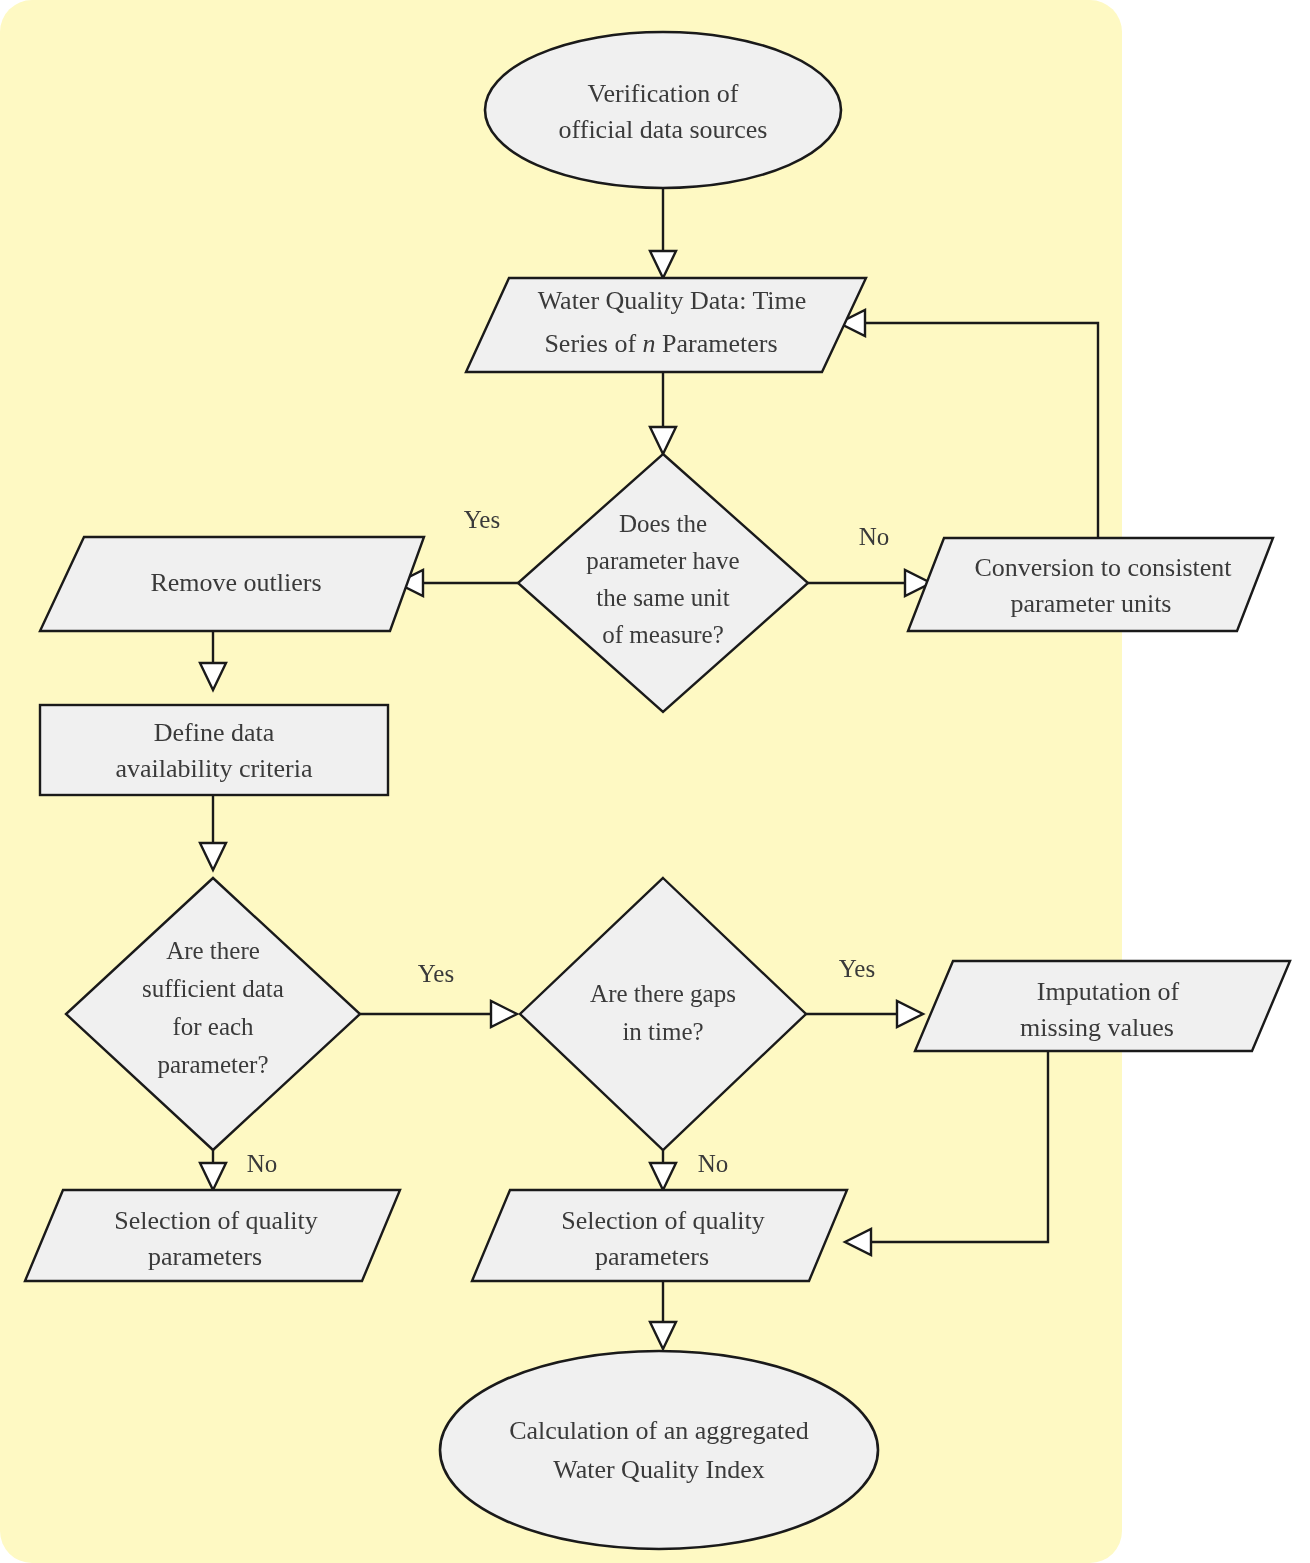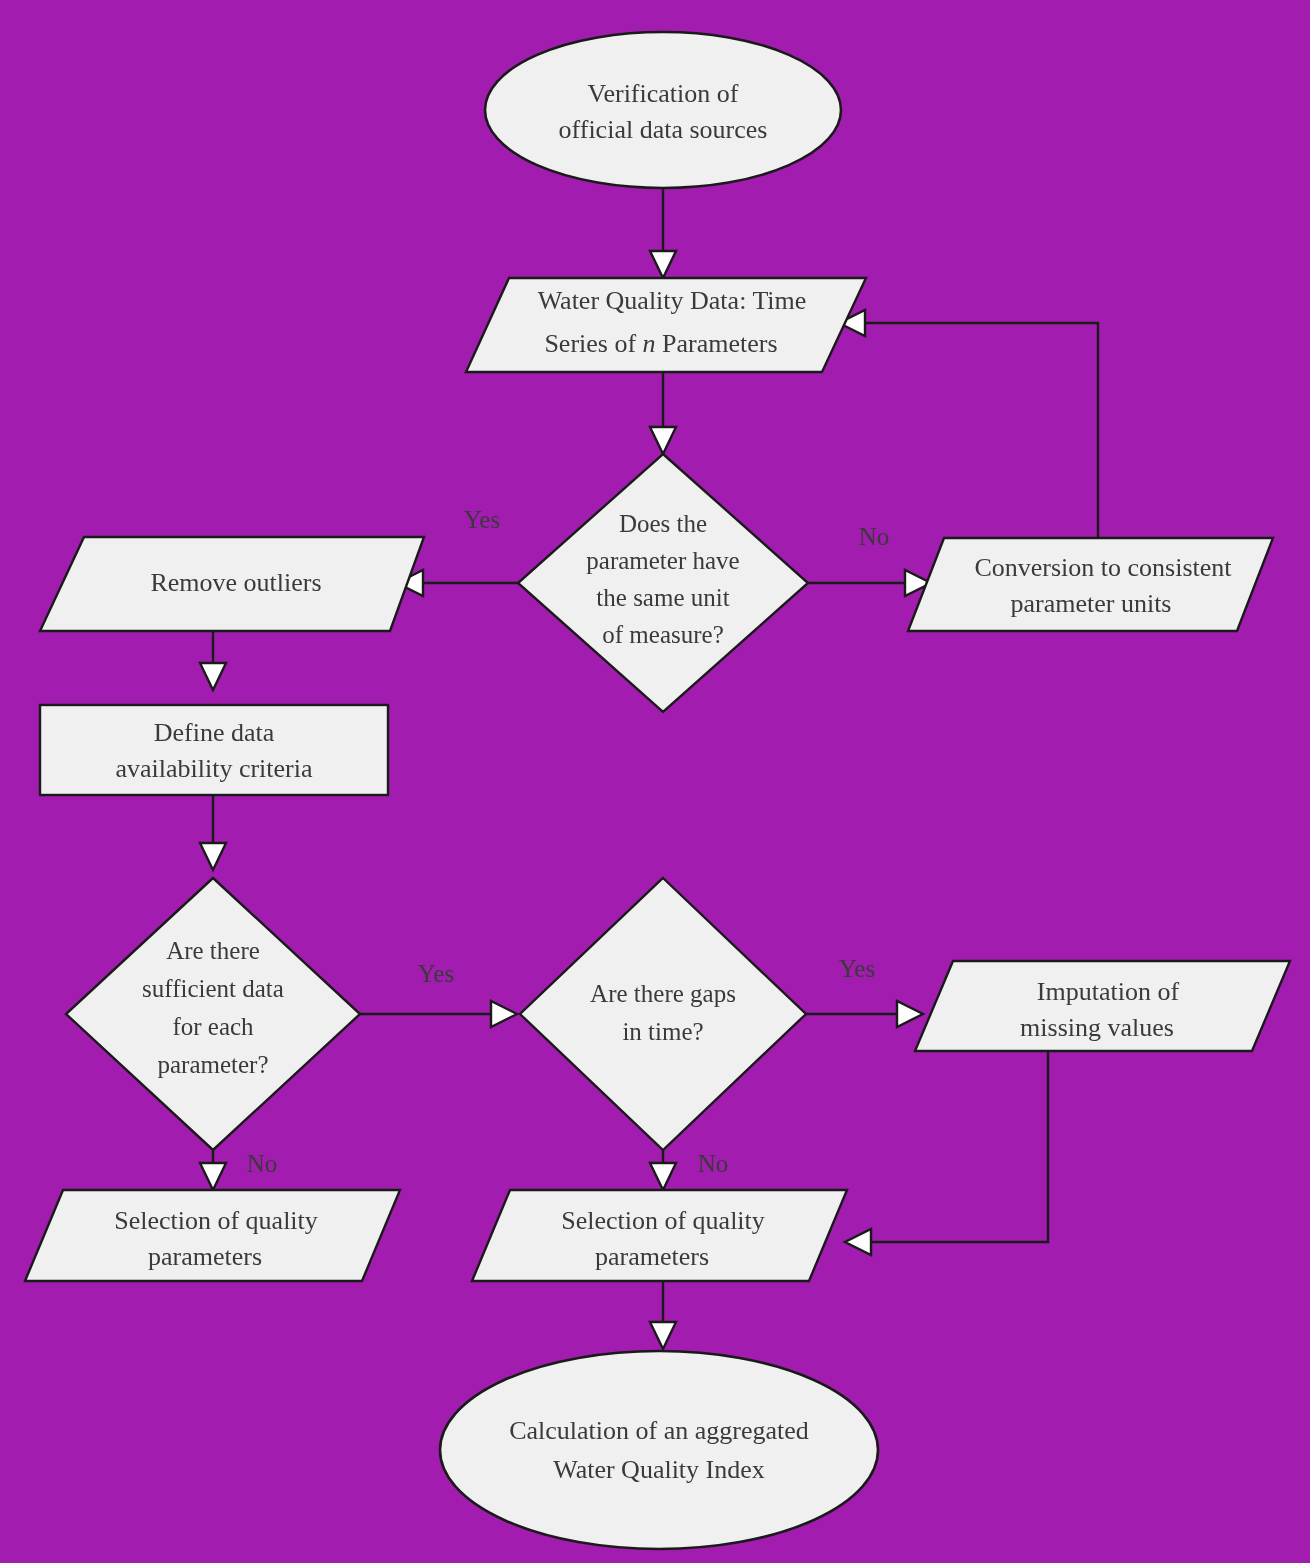--- a/index.html
+++ b/index.html
@@ -2,24 +2,25 @@
 <html><head>
 <meta charset="utf-8">
 <style>
   html, body {
     margin: 0;
     padding: 0;
     background: #ffffff;
   }
   #flowchart-root {
     position: relative;
-    width: 1310px;
+    width: 1122px;
     height: 1563px;
-    background: #a21caf;
+    background: #fef9c3;
     font-family: "Liberation Serif", "DejaVu Serif", serif;
+    border-radius: 32px;
   }
   svg.flow {
     display: block;
     width: 1310px;
     height: 1563px;
   }
   .shape {
     fill: #f0f0f0;
     stroke: #1a1a1a;
     stroke-width: 2.4;

